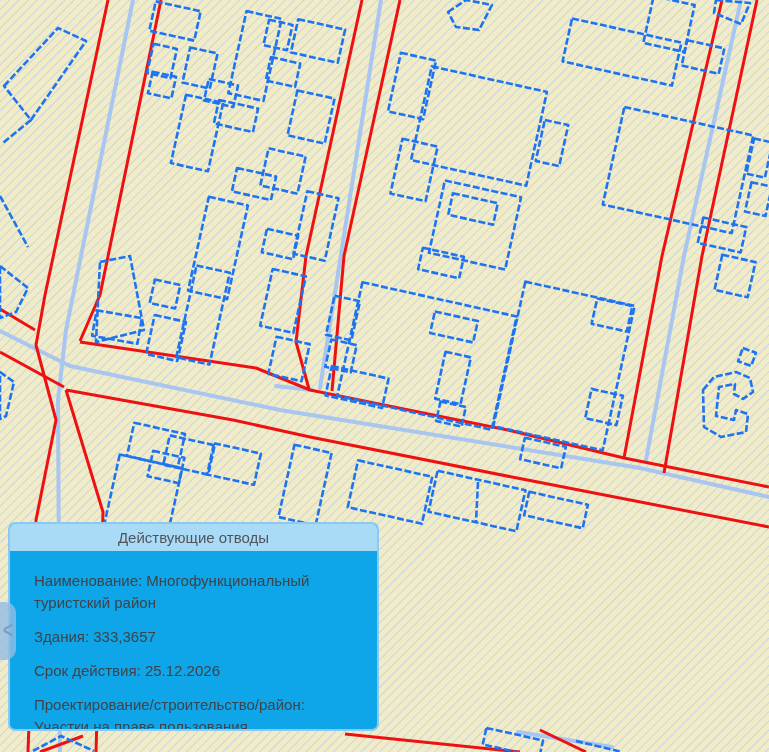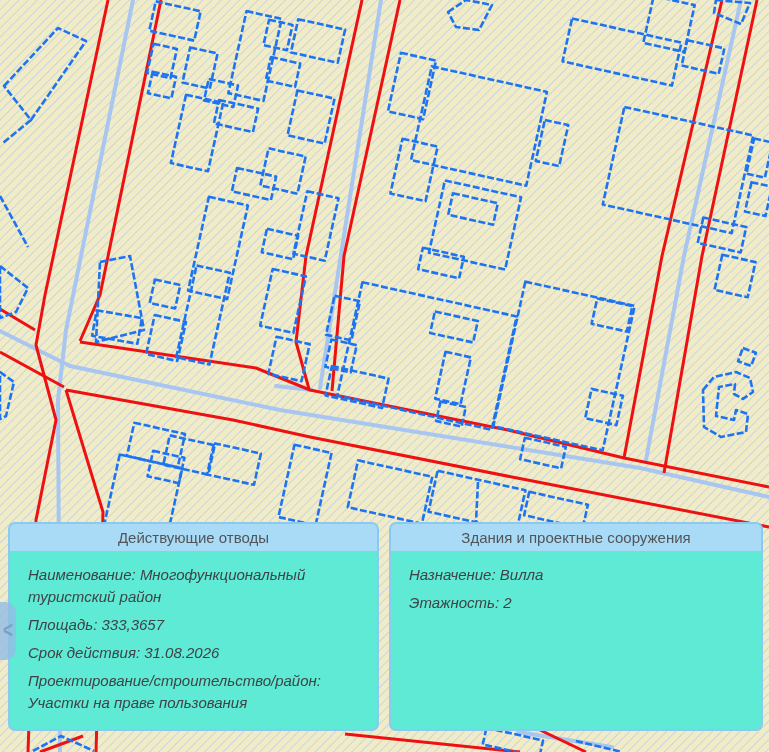--- a/index.html
+++ b/index.html
@@ -4,33 +4,33 @@
 <style>
   html,body{margin:0;padding:0;background:#dfe3e8;}
   .stage{
     position:relative;width:769px;height:752px;overflow:hidden;
     font-family:"Liberation Sans", sans-serif;
   }
   .stage svg.map{position:absolute;left:0;top:0;}
   
   .panel{
     position:absolute;top:522px;height:209px;
-    background:#5eead4;border:2px solid #8cc8f0;border-radius:7px;
+    background:#0ea5e9;border:2px solid #8cc8f0;border-radius:7px;
     box-sizing:border-box;overflow:hidden;
   }
   .panel-left{left:8px;width:371px;}
   .panel-right{left:389px;width:374px;}
   .panel-header{
     background:#a9daf6;color:#50555a;font-size:15px;
     height:27px;line-height:27px;text-align:center;
   }
   .panel-body{
     padding:7px 12px;color:#3f4347;font-size:15px;line-height:22px;
   }
-  .row{margin:6px;font-style:italic;}
+  .row{margin:12px;}
   
   .collapse-tab{
     position:absolute;left:0;top:602px;width:16px;height:58px;
     background:rgba(146,189,228,0.8);
     border-radius:0 11px 11px 0;
     display:flex;align-items:center;justify-content:center;
     cursor:pointer;
   }
   .collapse-tab span{
     color:#7d9fc6;font-size:17px;font-weight:bold;
@@ -161,31 +161,24 @@
       <path d="M33,751 L61,736 L94,751"></path>
       <rect x="484" y="734" width="58" height="17" transform="rotate(12.5 513 742)"></rect>
       <path d="M576,741 L622,752"></path>
     </g>
   </svg>
 
   <div class="panel panel-left">
     <div class="panel-header">Действующие отводы</div>
     <div class="panel-body">
       <div class="row"><span>Наименование:</span> <span>Многофункциональный туристский район</span></div>
-      <div class="row"><span>Площадь:</span> <span>333,3657</span></div>
-      <div class="row"><span>Срок действия:</span> <span>31.08.2026</span></div>
+      <div class="row"><span>Здания:</span> <span>333,3657</span></div>
+      <div class="row"><span>Срок действия:</span> <span>25.12.2026</span></div>
       <div class="row"><span>Проектирование/строительство/район:</span> <span>Участки на праве пользования</span></div>
     </div>
   </div>
 
-  <div class="panel panel-right">
-    <div class="panel-header">Здания и проектные сооружения</div>
-    <div class="panel-body">
-      <div class="row"><span>Назначение:</span> <span>Вилла</span></div>
-      <div class="row"><span>Этажность:</span> <span>2</span></div>
-    </div>
-  </div>
 
   <div class="collapse-tab">
     <span>&lt;</span>
   </div>
 
 </div>
 
 </body></html>

